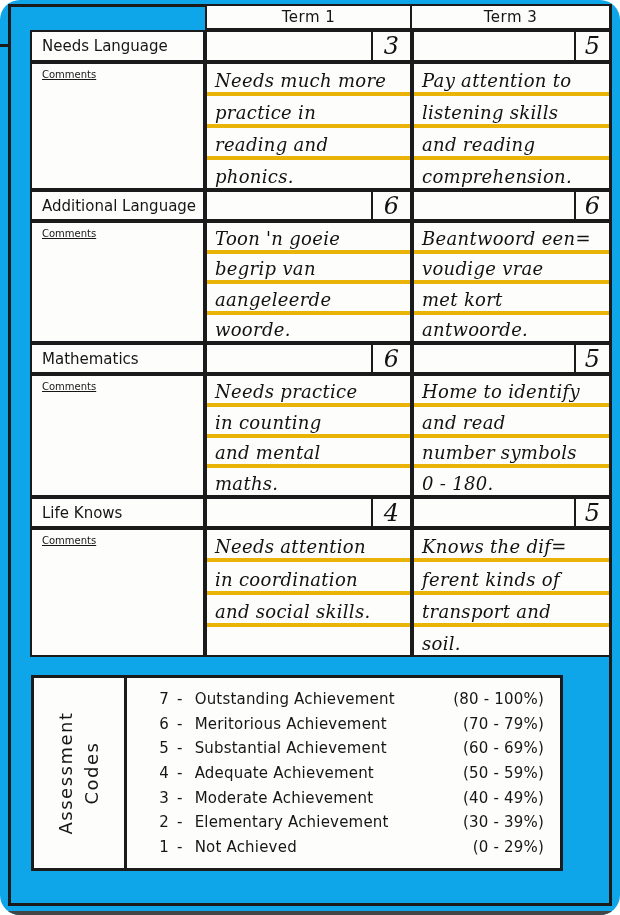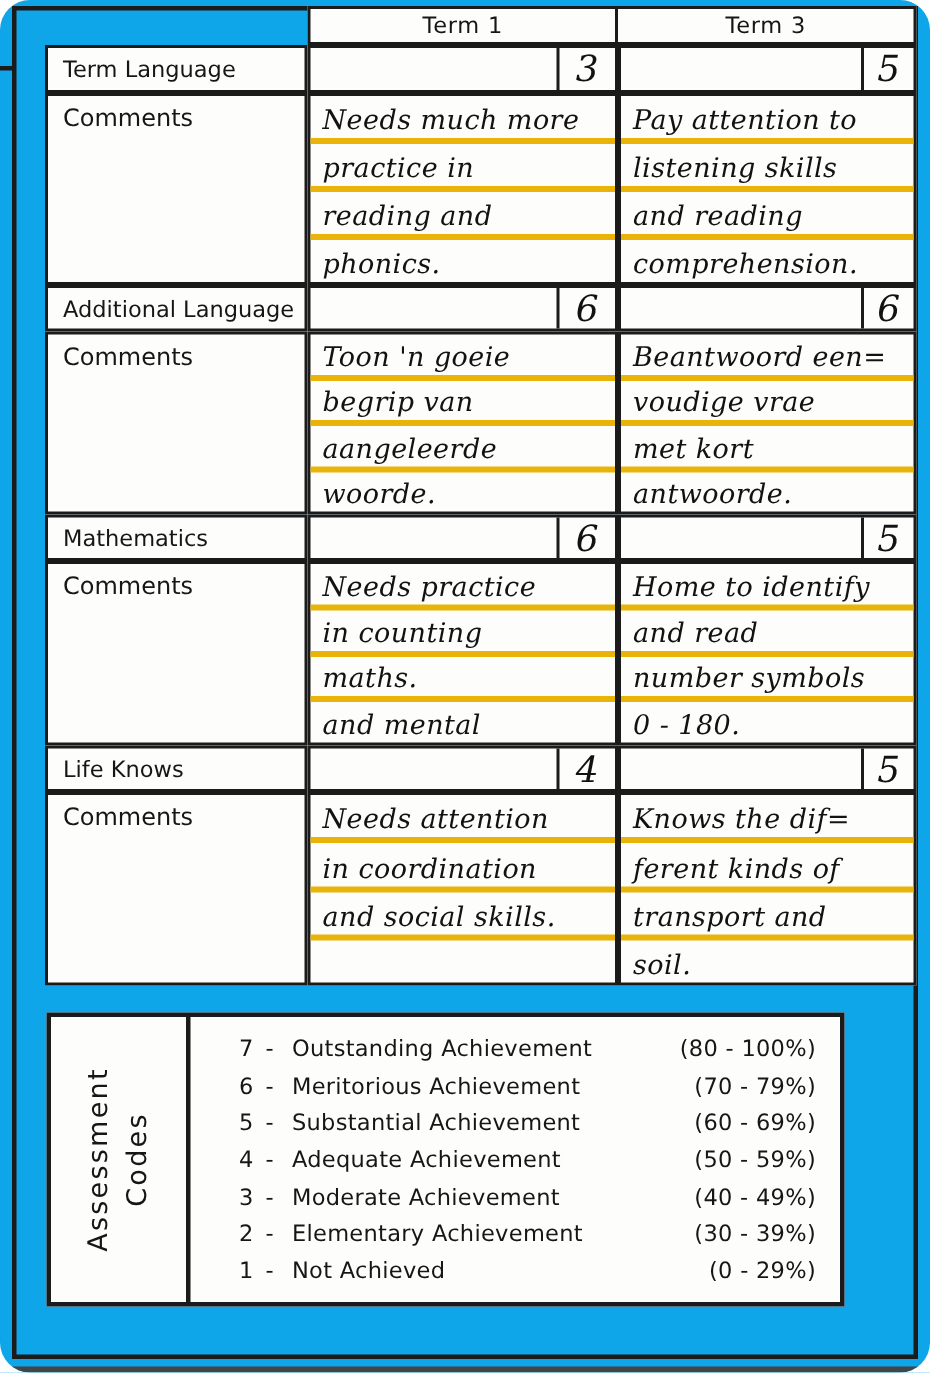--- a/index.html
+++ b/index.html
@@ -31,21 +31,21 @@
   .mark-cell.t3{width:199px;}
   .mark-box{
     position:absolute;right:0;top:0;bottom:0;border-left:2px solid #1b1b1b;
     display:flex;align-items:center;justify-content:center;
   }
   .mark-cell.t1 .mark-box{width:37px;}
   .mark-cell.t3 .mark-box{width:33px;}
   .hand{font-family:"DejaVu Serif",serif;font-style:italic;color:#121212;}
   .mark-box span{font-size:24px;}
 
-  .clabel{width:175px;padding:5px 0 0 10px;font-size:16px;}
+  .clabel{width:175px;padding:5px 0 0 10px;font-size:10px;text-decoration:underline;}
   .ccell{display:flex;flex-direction:column;}
   .ccell.t1{width:207px;}
   .ccell.t3{width:199px;}
   .cline{
     flex:1;border-bottom:4px solid #eab308;display:flex;align-items:flex-end;
     padding:0 0 2px 8px;white-space:nowrap;overflow:visible;
     font-size:18px;line-height:19px;letter-spacing:0.3px;
   }
   .cline:last-child{border-bottom:none;}
 
@@ -74,21 +74,21 @@
 <div class="sheet">
   <div class="frame"></div>
   <div class="scan-tick"></div>
 
   <div class="table">
 
     <div class="hcell t1">Term 1</div>
     <div class="hcell t3">Term 3</div>
 
     <div class="srow" style="top:26px;height:32px;">
-      <div class="subj-label">Term Language</div>
+      <div class="subj-label">Needs Language</div>
       <div class="mark-cell t1">
         <div class="mark-box">
             <span class="hand">3</span>
           </div>
       </div>
       <div class="mark-cell t3">
         <div class="mark-box">
             <span class="hand">5</span>
           </div>
       </div>
@@ -149,22 +149,22 @@
         <div class="mark-box">
             <span class="hand">5</span>
           </div>
       </div>
     </div>
     <div class="crow" style="top:370px;height:123px;">
       <div class="clabel">Comments</div>
       <div class="ccell t1">
         <div class="cline hand">Needs practice</div>
         <div class="cline hand">in counting</div>
+        <div class="cline hand">and mental</div>
         <div class="cline hand">maths.</div>
-        <div class="cline hand">and mental</div>
       </div>
       <div class="ccell t3">
         <div class="cline hand">Home to identify</div>
         <div class="cline hand">and read</div>
         <div class="cline hand">number symbols</div>
         <div class="cline hand">0 - 180.</div>
       </div>
     </div>
 
     <div class="srow" style="top:493px;height:31px;">

